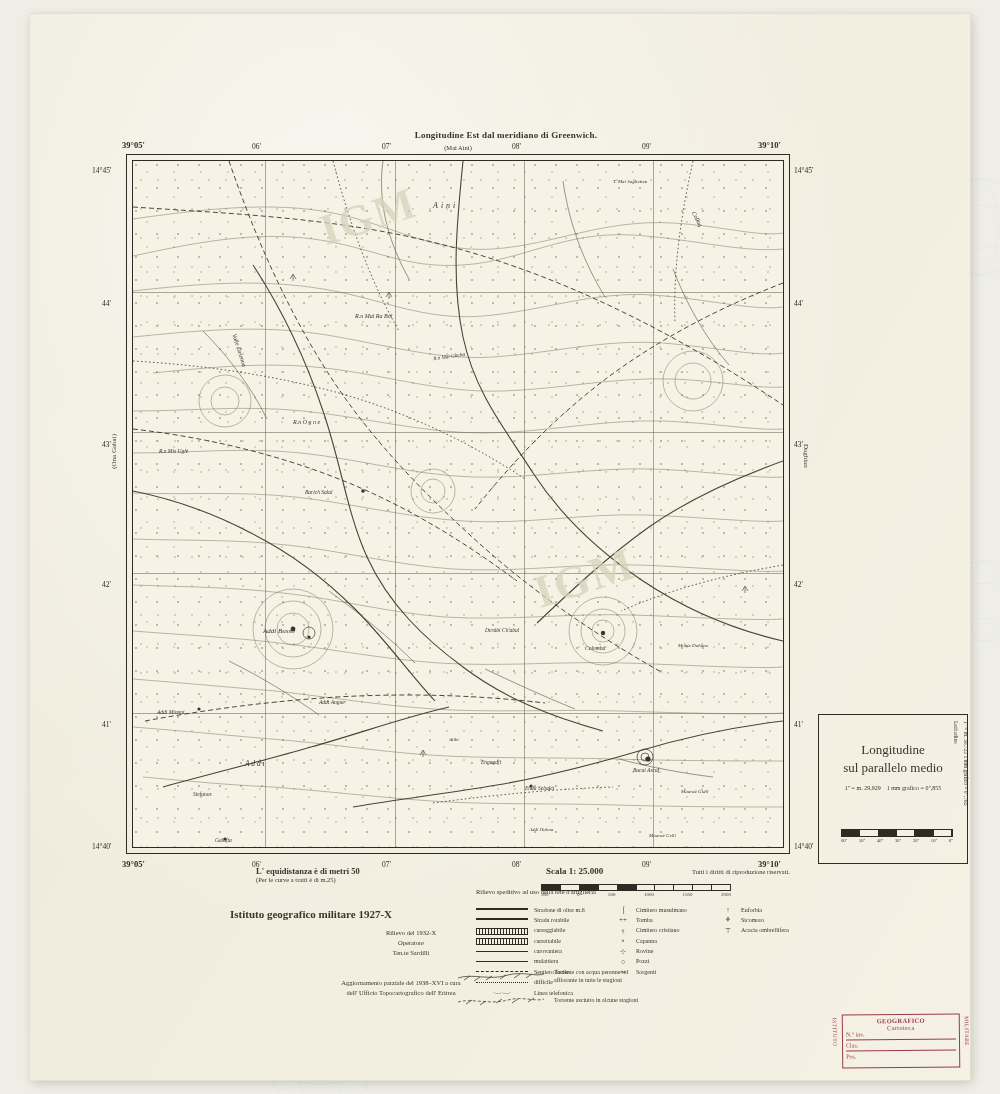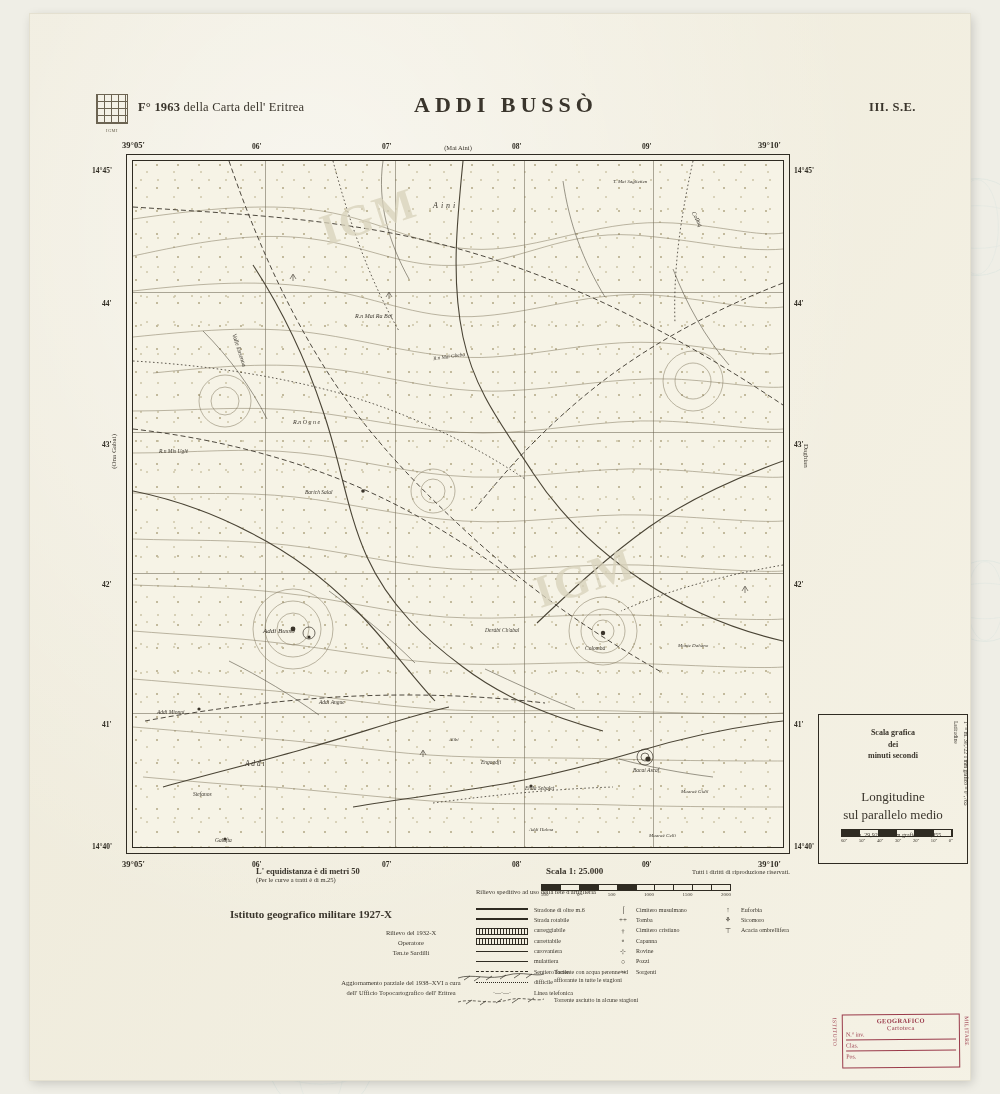--- a/index.html
+++ b/index.html
@@ -46,21 +46,21 @@
        radial-gradient(circle at 14px 11px, #c2b896 0.6px, transparent 0.9px),
        radial-gradient(circle at 8px 19px, #bcb290 0.6px, transparent 0.9px);
      background-size:21px 23px, 27px 25px, 17px 29px;opacity:.85;}
   .gridline{position:absolute;background:#6b6452;opacity:.55;}
   .gridline.h{height:.7px;left:0;right:0;}
   .gridline.v{width:.7px;top:0;bottom:0;}
 
   svg.layer{position:absolute;inset:0;width:100%;height:100%;}
 
   
-  .coord{position:absolute;font-size:7.5px;color:#2f2b22;white-space:nowrap;font-weight:bold;}
+  .coord{position:absolute;font-size:7.5px;color:#2f2b22;white-space:nowrap;}
   .coord.b{font-weight:700;font-size:8.5px;}
 
   .wm{position:absolute;font-family:"Liberation Serif",serif;color:#d8d2bb;font-weight:700;
       letter-spacing:2px;opacity:.75;pointer-events:none;}
 
   
   .legend{position:absolute;left:96px;top:852px;width:664px;height:160px;font-size:7px;}
   .eq{position:absolute;left:130px;top:0;width:230px;text-align:left;}
   .eq .t1{font-size:8.5px;font-weight:700;}
   .eq .t2{font-size:6.5px;}
@@ -123,32 +123,21 @@
 <body>
 
 <div class="globe" style="left:258px;top:120px;width:110px;height:110px;"></div>
 <div class="globe" style="left:928px;top:178px;width:96px;height:96px;"></div>
 <div class="globe" style="left:268px;top:1008px;width:104px;height:104px;"></div>
 <div class="globe" style="left:944px;top:560px;width:80px;height:80px;"></div>
 
 <div id="sheet">
   <div class="paper-tint"></div>
 
-  <div class="hdr">
-    <div class="hdr-stamp">
-        <span>IGMI</span>
-      </div>
-    <div class="hdr-left">
-      <b>F°</b>
-      <b>1963</b>
-      <span>della Carta dell' Eritrea</span>
-    </div>
-    <div class="hdr-title">ADDI  BUSSÒ</div>
-    <div class="hdr-right">III. S.E.</div>
-  </div>
+  <div class="sub">Longitudine Est dal meridiano di Greenwich.</div>
 
   <div id="mapwrap">
     <div class="frame-outer"></div>
     <div class="frame-inner"></div>
     <div class="mainini">(Mai Aini)</div>
 
     <div id="map">
       <div class="stipple"></div>
 
       <div class="gridline h" style="top:131px;"></div>
@@ -484,25 +473,20 @@
             <path d="M2,9 C16,5 34,12 52,7 C66,3 80,9 88,6" stroke-dasharray="3 2"></path>
             <path d="M10,11 l6,-4 M24,12 l6,-4 M40,10 l6,-4 M56,10 l6,-4 M72,9 l6,-4"></path>
           </g>
         </svg>
         <span style="font-size:6px;margin-left:8px;">Torrente asciutto in alcune stagioni</span>
       </div>
     </div>
   </div>
 
   <div class="graficabox">
-    <div class="t">
-      <div>Scala grafica</div>
-      <div>dei</div>
-      <div>minuti secondi</div>
-    </div>
     <div class="t2">
       <div>Longitudine</div>
       <div>sul parallelo medio</div>
     </div>
     <div class="t3">
       <span>1" = m. 29,929</span>
       &nbsp;&nbsp;
       <span>1 mm grafico = 0",855</span>
     </div>
     <div class="vside">1" = m. 30,722    1 mm grafico = 0",765</div>

